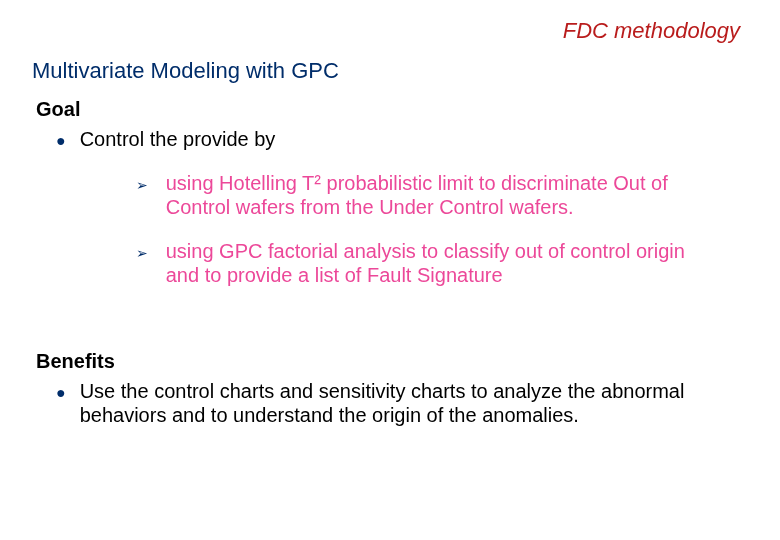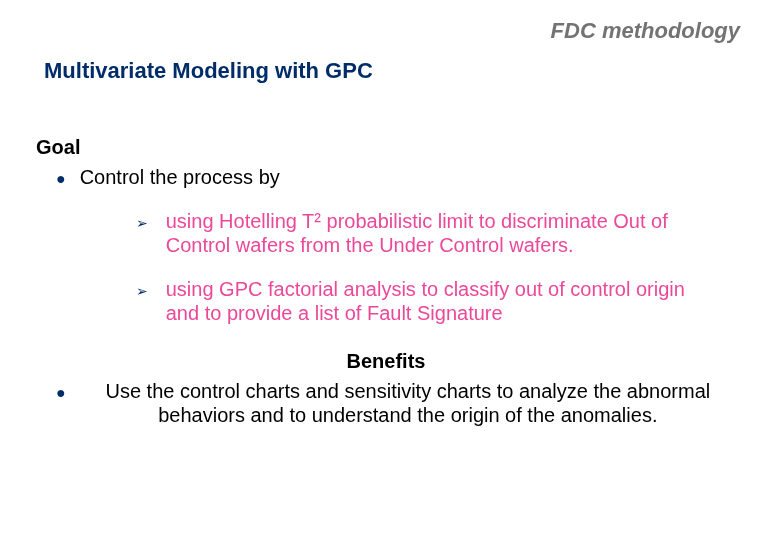--- a/index.html
+++ b/index.html
@@ -16,50 +16,48 @@
     position: relative;
     width: 780px;
     height: 540px;
     box-sizing: border-box;
   }
   .header {
     position: absolute;
     top: 18px;
     right: 40px;
     font-size: 22px;
-    font-weight: bold;
+    font-weight: normal;
     font-style: italic;
-    color: #737373;
+    color: #b91c1c;
   }
   .subtitle {
     position: absolute;
     top: 58px;
-    left: 44px;
+    left: 32px;
     font-size: 22px;
-    font-weight: bold;
+    font-weight: normal;
     color: #002d6a;
   }
   .section-heading {
     font-size: 20px;
     font-weight: bold;
     color: #000;
   }
   .goal-section {
     position: absolute;
     top: 98px;
     left: 36px;
     right: 42px;
-    margin-top: 38px;
   }
   .benefits-section {
     position: absolute;
     top: 350px;
     left: 36px;
     right: 44px;
-    text-align: center;
   }
   .bullet-row {
     display: flex;
     align-items: flex-start;
     margin-top: 6px;
   }
   .bullet-dot {
     color: #002d6a;
     font-size: 16px;
     line-height: 24px;
@@ -103,21 +101,21 @@
 
   <div class="header">FDC methodology</div>
 
   <div class="subtitle">Multivariate Modeling with GPC</div>
 
   <div class="goal-section">
     <div class="section-heading">Goal</div>
 
     <div class="bullet-row">
       <span class="bullet-dot">●</span>
-      <span class="bullet-text">Control the process by</span>
+      <span class="bullet-text">Control the provide by</span>
     </div>
 
     <div class="sub-list">
       <div class="sub-row">
         <span class="arrow">➢</span>
         <span class="sub-text">using Hotelling T² probabilistic limit to discriminate Out of Control wafers from the Under Control wafers.</span>
       </div>
       <div class="sub-row">
         <span class="arrow">➢</span>
         <span class="sub-text">using GPC factorial analysis to classify out of control origin and to provide a list of Fault Signature</span>

